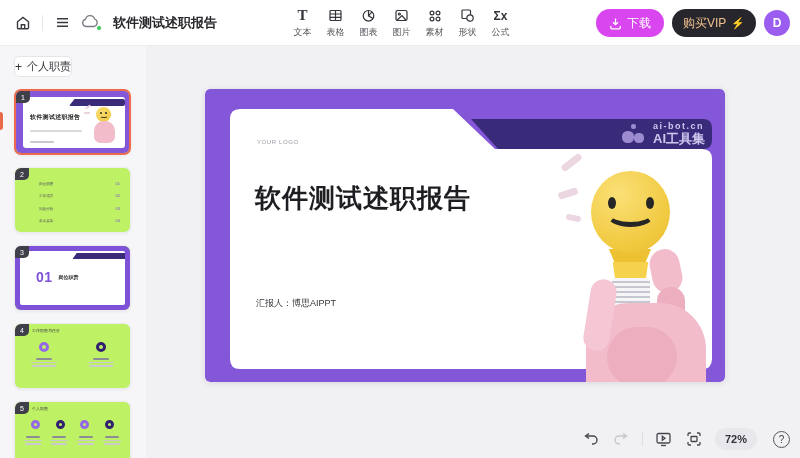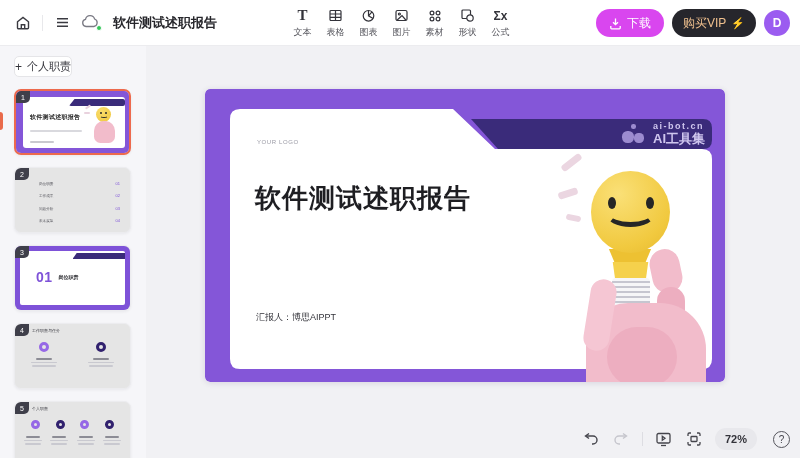--- a/index.html
+++ b/index.html
@@ -32,21 +32,21 @@
 
   
   .app-body { position:relative; display:flex; height:412px; }
 
   
   .sidebar { position:relative; width:146px; height:412px; background:#F6F6F9; overflow:hidden; flex:none; }
   .scroll-ind { position:absolute; left:0; top:66px; width:3px; height:18px; background:#E96A4B; border-radius:0 3px 3px 0; }
   .new-slide { margin:10px 14px 12px 14px; height:21px; background:#fff; border:1px solid #E5E5E8; border-radius:5px;
     display:flex; align-items:center; justify-content:center; gap:5px; font-size:11px; color:#33333A; cursor:pointer; }
   .plus { font-size:12px; color:#33333A; }
-  .thumb { position:relative; width:117px; margin:0 0 12px 14px; height:66px; background:#e5e5e5;
+  .thumb { position:relative; width:117px; margin:0 0 12px 14px; height:66px; background:#bef264;
     border:1px solid #ECECEF; border-radius:7px; box-shadow:0 1px 3px rgba(20,20,40,.06); cursor:pointer; overflow:hidden; }
   .thumb.sel { border:2px solid #ED6A4D; }
   .badge { position:absolute; top:0; left:0; width:14px; height:12px; background:#3F3F4A; color:#fff;
     font-size:7px; display:flex; align-items:center; justify-content:center; border-radius:5px 0 5px 0; z-index:5; }
 
   
   .mini-cover { position:absolute; inset:0; background:#8456D8; }
   .mc-card { position:absolute; left:7px; top:6px; right:4px; bottom:5px; background:#fff; border-radius:3px; }
   .mc-ribbon { position:absolute; top:2px; right:0; width:55%; height:7px; background:#3A2B7A;
     border-radius:2px; clip-path:polygon(10% 0,100% 0,100% 100%,0 100%); }
@@ -88,21 +88,21 @@
 
   
   .canvas { position:relative; flex:1; height:412px; }
   .slide { position:absolute; left:59px; top:43px; width:520px; height:293px; border-radius:5px; overflow:hidden;
     box-shadow:0 1px 6px rgba(30,20,70,.12); }
   .slide svg.bg { position:absolute; inset:0; }
 
   .s-logo { position:absolute; left:52px; top:50px; font-size:6px; letter-spacing:.6px; color:#9A9AA5; }
   .s-title { position:absolute; left:50px; top:92px; font-size:26px; font-weight:800; color:#1E1E22; letter-spacing:1px; }
   .s-sub { position:absolute; left:51px; top:176px; font-size:8px; color:#4A4A52; letter-spacing:.4px; }
-  .s-presenter { position:absolute; left:51px; top:222px; font-size:9px; color:#33333A; }
+  .s-presenter { position:absolute; left:51px; top:208px; font-size:9px; color:#33333A; }
 
   .wm { position:absolute; right:20px; top:31px; height:28px; display:flex; align-items:center; gap:7px; }
   .wm-logo { position:relative; width:24px; height:20px; }
   .wm-logo i { position:absolute; border-radius:45%; background:#9C8BD0; }
   .wm-text { text-align:left; color:#CFC6EE; line-height:1.05; }
   .wm-l1 { font-size:9px; font-weight:700; letter-spacing:1.5px; }
   .wm-l2 { font-size:13px; font-weight:800; }
 
   .spark { position:absolute; background:#EBD6E1; border-radius:3px; }
   .bulb { position:absolute; left:386px; top:82px; width:79px; height:82px; border-radius:50%;

